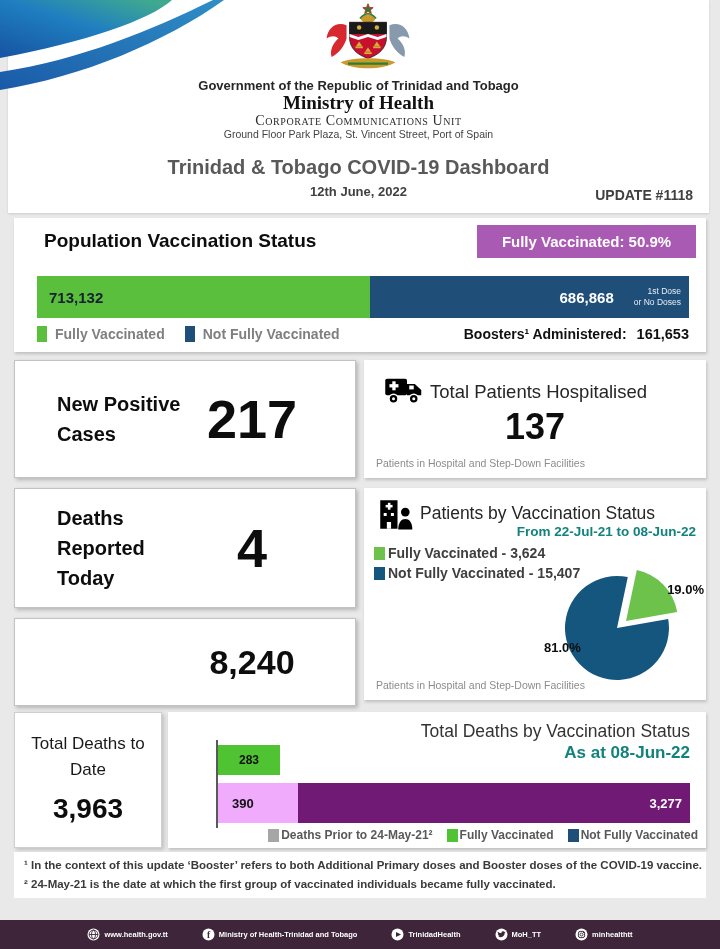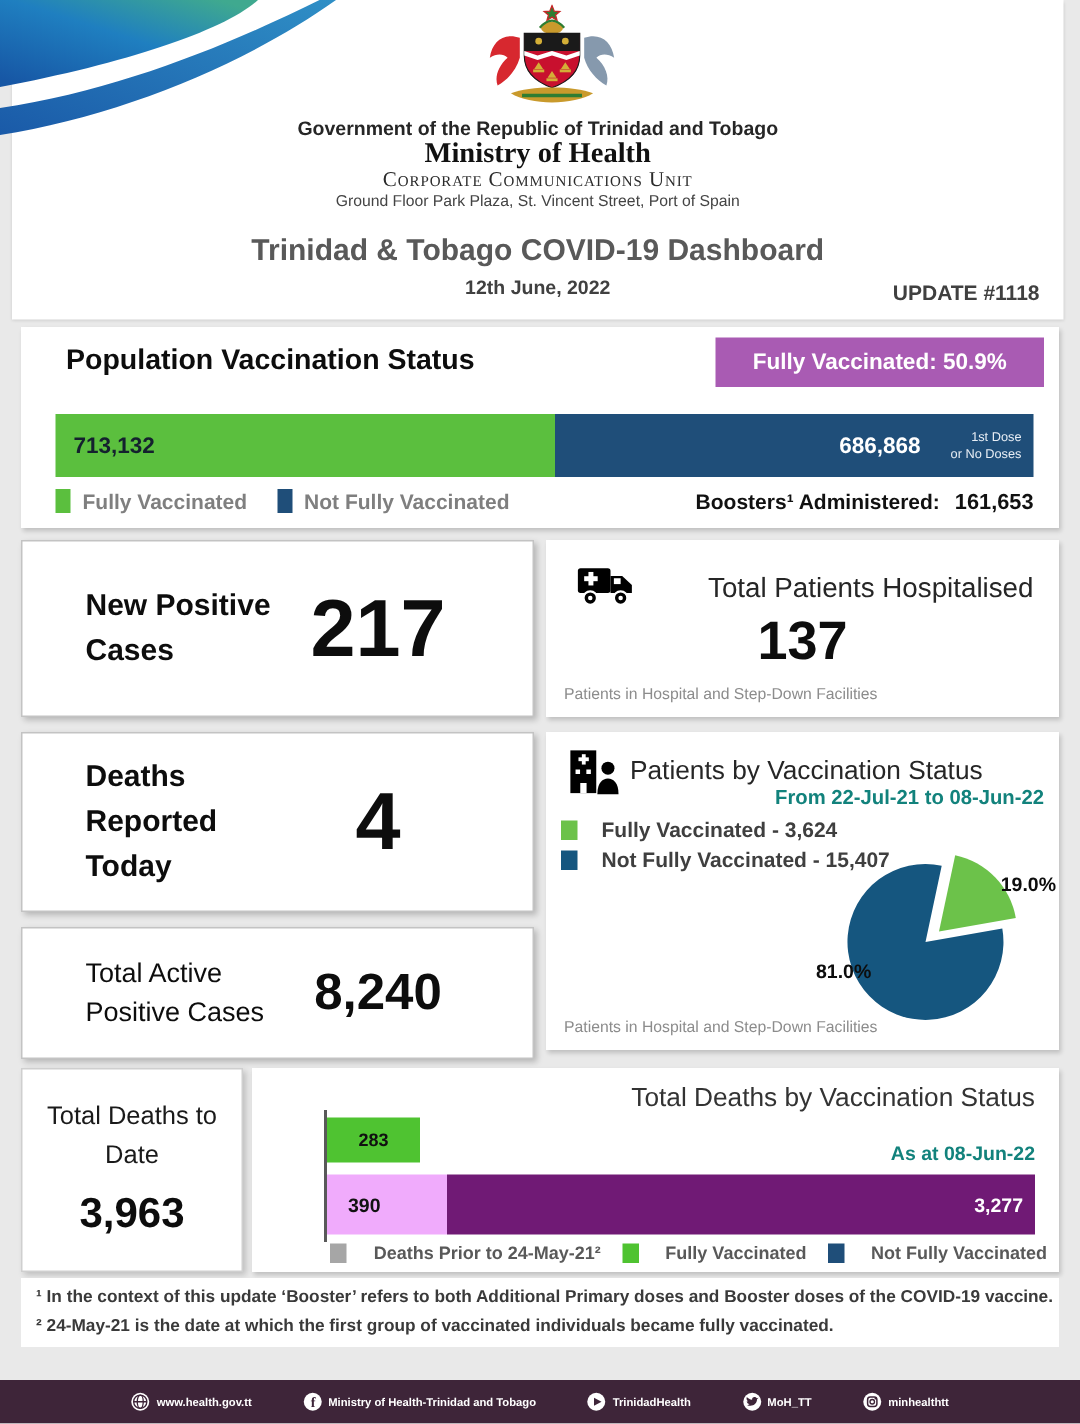--- a/index.html
+++ b/index.html
@@ -58,60 +58,60 @@
                 width:130px; text-align:center; font-size:54px; font-weight:bold; color:#0d0d0d; }
   .card-new { top:360px; height:118px; }
   .card-deaths { top:488px; height:120px; }
   .card-active { top:618px; height:88px; }
   .card-active .stat-label { font-weight:normal; font-size:18px; line-height:1.45; }
   .card-active .stat-value { font-size:34px; }
 
   
   .hosp-panel { left:364px; top:360px; width:342px; height:118px; }
   .hosp-icon { position:absolute; left:20px; top:15px; }
-  .hosp-title { position:absolute; left:66px; top:21px; font-size:18.5px; color:#262626;margin-left:42px; }
+  .hosp-title { position:absolute; left:66px; top:21px; font-size:18.5px; color:#262626; }
   .hosp-value { position:absolute; left:0; right:0; top:46px; text-align:center;
                 font-size:36px; font-weight:bold; color:#0d0d0d; }
   .panel-caption { position:absolute; left:12px; bottom:9px; font-size:10.5px; color:#8c8c8c; }
 
   
   .pstat-panel { left:364px; top:488px; width:342px; height:212px; }
   .pstat-icon { position:absolute; left:14px; top:10px; }
   .pstat-title { position:absolute; left:56px; top:15px; font-size:17.5px; color:#262626; }
   .pstat-subtitle { position:absolute; right:10px; top:36px; font-size:13.5px; font-weight:bold; color:#12827c; }
-  .pstat-legend { position:absolute; left:10px; display:flex; align-items:center; gap:16px;
+  .pstat-legend { position:absolute; left:10px; display:flex; align-items:center; gap:3px;
                   font-size:14px; font-weight:bold; color:#3f3f3f; }
   .pstat-pie { position:absolute; left:186px; top:78px; }
   .pie-label { position:absolute; font-size:13px; font-weight:bold; color:#0d0d0d; }
   .pie-label-green { right:2px; top:94px; }
   .pie-label-blue { left:180px; top:152px; }
 
   
   .tdeaths-card { position:absolute; left:14px; top:712px; width:148px; height:136px; background:#fff;
                   border:1px solid #cfcfcf; box-shadow:2px 2px 4px rgba(0,0,0,.18); }
   .tdeaths-label { position:absolute; left:0; right:0; top:18px; text-align:center;
                    font-size:17px; color:#1a1a1a; line-height:1.5; }
   .tdeaths-value { position:absolute; left:0; right:0; top:80px; text-align:center;
                    font-size:28px; font-weight:bold; color:#0d0d0d; }
 
   .dchart-panel { left:168px; top:712px; width:538px; height:136px; }
   .dchart-title { position:absolute; right:16px; top:9px; font-size:17.5px; color:#333; }
-  .dchart-subtitle { position:absolute; right:16px; top:31px; font-size:13px; font-weight:bold; color:#12827c;margin-top:18px; }
+  .dchart-subtitle { position:absolute; right:16px; top:31px; font-size:17px; font-weight:bold; color:#12827c; }
   .dchart-axis { position:absolute; left:48px; top:28px; width:2px; height:88px; background:#595959; }
   .bar-green { position:absolute; left:50px; top:33px; width:62px; height:30px; background:#4fc331;
                display:flex; align-items:center; justify-content:center;
                font-size:12px; font-weight:bold; color:#111; }
   .bar-stack { position:absolute; left:50px; top:71px; height:40px; display:flex; }
   .bar-gray { width:80px; background:#f0abfc; display:flex; align-items:center; padding-left:14px;
               font-size:13px; font-weight:bold; color:#111; }
   .bar-navy { width:392px; background:#701a75; display:flex; align-items:center; justify-content:flex-end;
               padding-right:8px; font-size:13px; font-weight:bold; color:#fff; }
   .dchart-legend { position:absolute; right:8px; bottom:6px; display:flex; align-items:center; gap:14px;
                    font-size:12px; font-weight:bold; color:#595959; }
-  .dchart-legend .item { display:flex; align-items:center; gap:18px; }
+  .dchart-legend .item { display:flex; align-items:center; gap:2px; }
   .sw-gray { background:#a6a6a6; }
 
   
   .foot-panel { left:14px; top:852px; width:692px; height:46px; box-shadow:none; }
   .footnote { position:absolute; left:10px; font-size:11.5px; font-weight:bold; color:#3a3a3a; }
   .fn1 { top:7px; } .fn2 { top:26px; }
   .info-line { position:absolute; left:8px; top:901px; width:704px; background:#fff; height:19px;
                text-align:center; font-size:12.5px; font-weight:bold; color:#262626; }
   .info-line a { color:#0563c1; text-decoration:underline; }
   .footer-bar { position:absolute; left:0; top:920px; width:720px; height:29px; background:#3e2539;
@@ -265,21 +265,20 @@
       <g transform="translate(9,-7)">
         <path d="M67,62 L118.2,53 A52,52 0 0 0 77.8,11.1 Z" fill="#6cc24a"></path>
       </g>
     </svg>
     <div class="pie-label pie-label-green">19.0%</div>
     <div class="pie-label pie-label-blue">81.0%</div>
     <div class="panel-caption">Patients in Hospital and Step-Down Facilities</div>
   </div>
 
   <div class="stat-card card-active">
-    <div class="stat-label">Total Active Positive Cases</div>
     <div class="stat-value">8,240</div>
   </div>
 
   <div class="tdeaths-card">
     <div class="tdeaths-label">Total Deaths to Date</div>
     <div class="tdeaths-value">3,963</div>
   </div>
 
   <div class="panel dchart-panel">
     <div class="dchart-title">Total Deaths by Vaccination Status</div>

